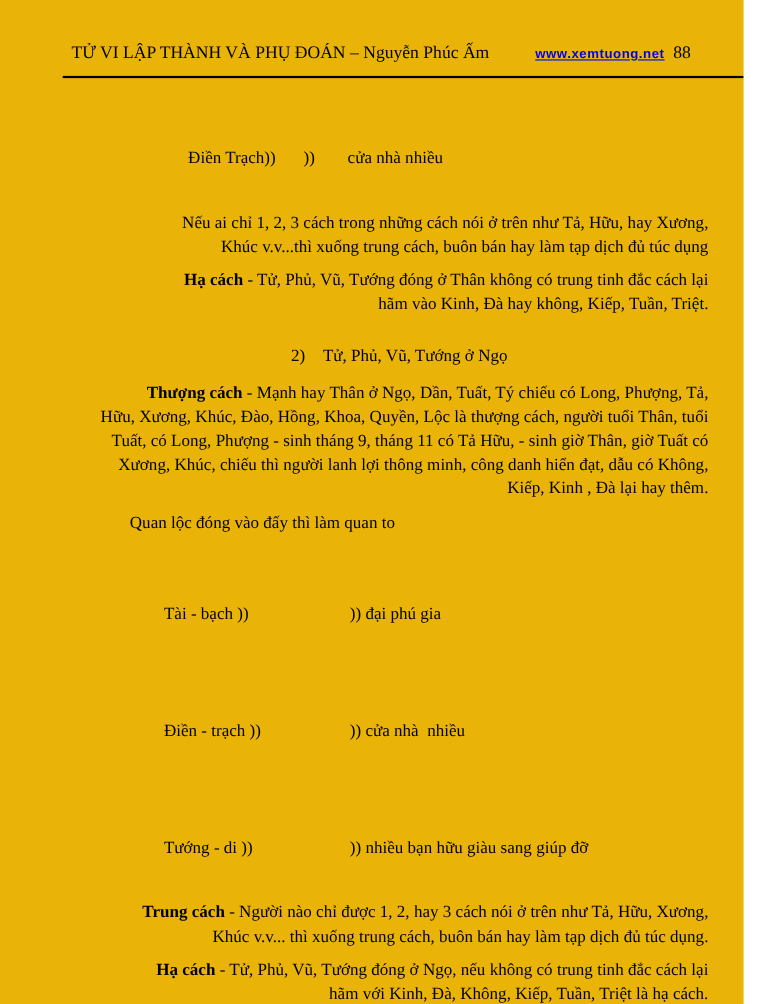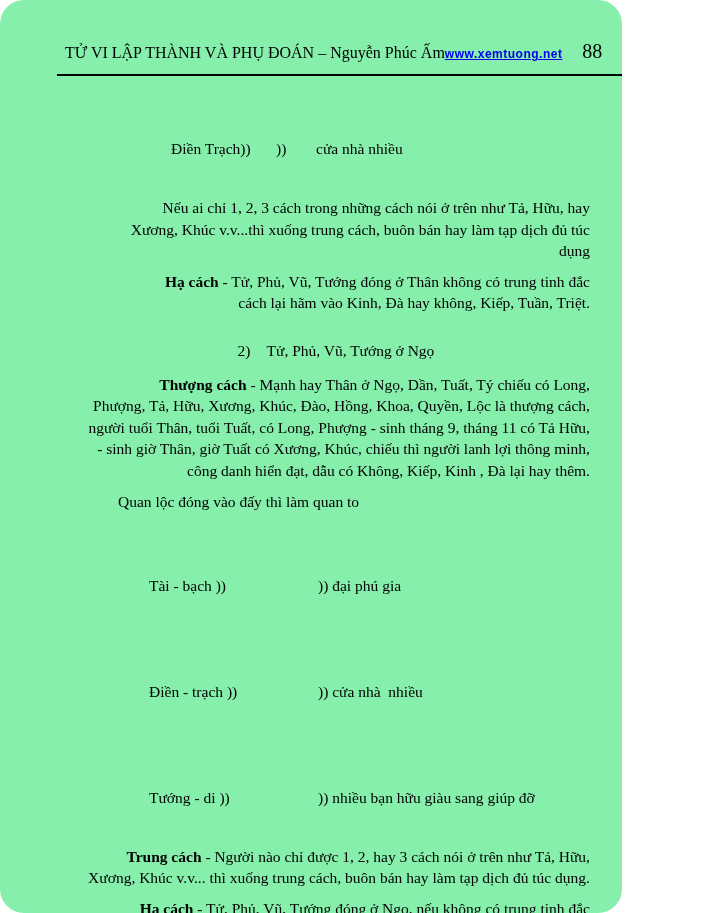--- a/index.html
+++ b/index.html
@@ -1,25 +1,24 @@
 <!DOCTYPE html>
 <html><head>
 <meta charset="utf-8">
 <style>
   html, body { margin: 0; padding: 0; background: #fff; }
   .page {
     position: relative;
-    width: 622px;
+    width: 676px;
     height: 913px;
-    background: #86efac;
+    background: #eab308;
     overflow: hidden;
     font-family: "Liberation Serif", "DejaVu Serif", serif;
     font-size: 15.5px;
     color: #000;
-    border-radius: 24px;
   }
   .header {
     display: flex;
     justify-content: space-between;
     align-items: baseline;
     margin: 40px 48px 0 65px;
   }
   .header-title {
     font-size: 16px;
     white-space: nowrap;
@@ -28,22 +27,22 @@
   .header-link {
     font-family: "Liberation Sans", "DejaVu Sans", sans-serif;
     font-weight: bold;
     font-size: 12px;
     letter-spacing: 0.5px;
     color: #0000EE;
     text-decoration: underline;
     cursor: pointer;
   }
   .page-num {
-    font-size: 20px;
-    margin-left: 16px;
+    font-size: 16px;
+    margin-left: 4px;
     color: #000;
   }
   .rule {
     border: none;
     border-top: 2px solid #000;
     margin: 11px 0 6px 57px;
   }
   .content { margin: 0 32px 0 82px; }
   .intro-block { margin-left: 21px; }
 

